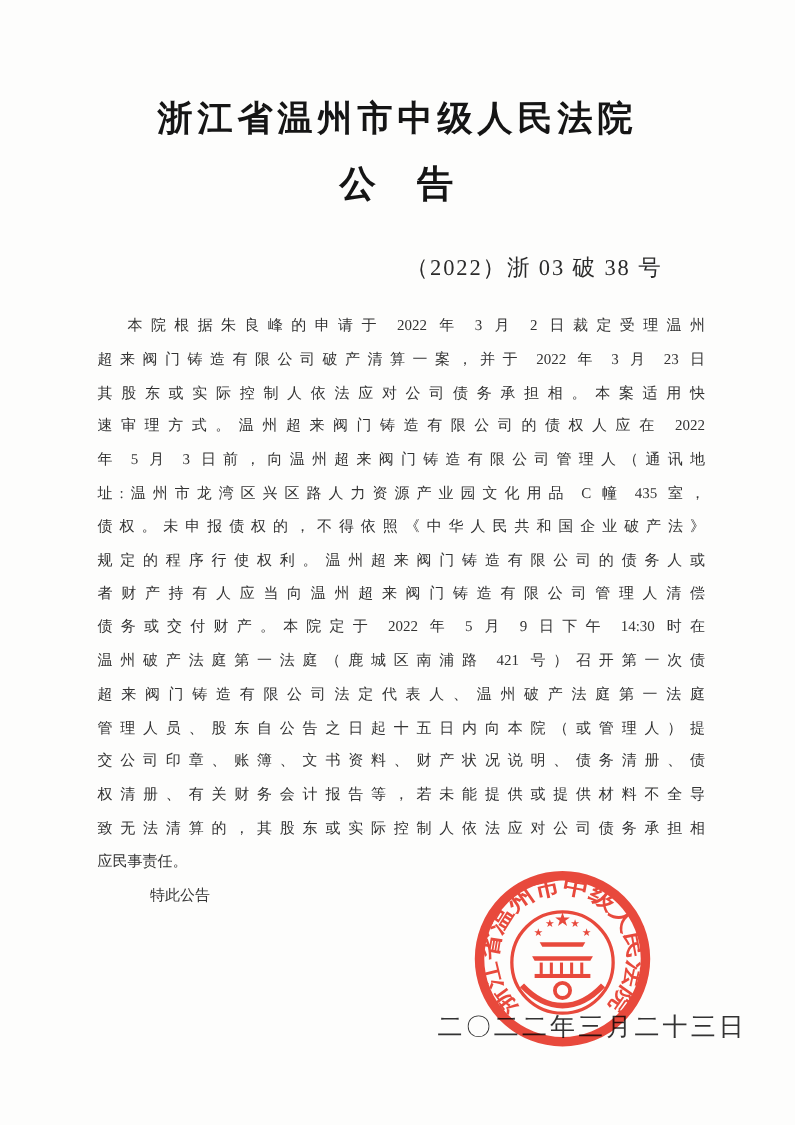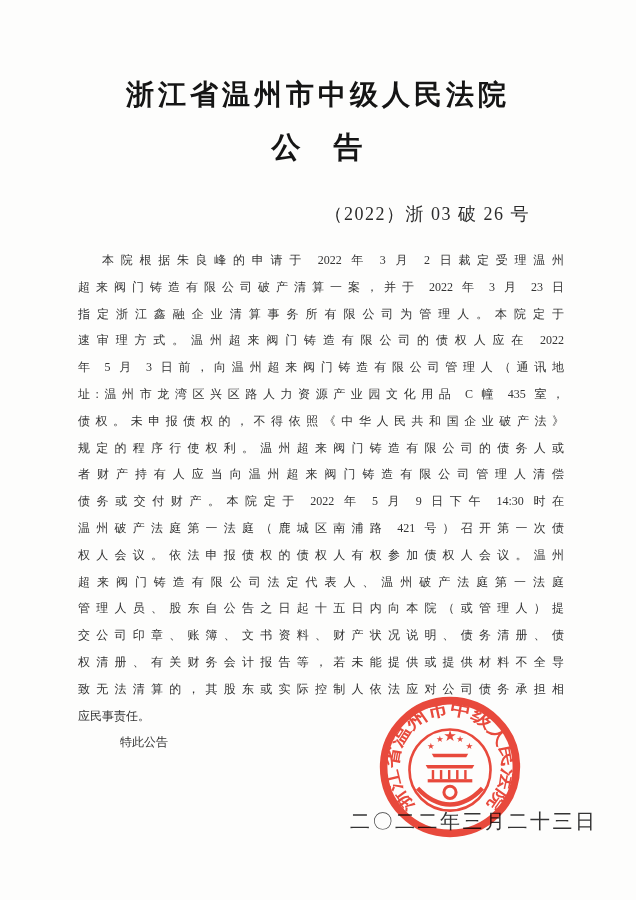--- a/index.html
+++ b/index.html
@@ -63,36 +63,35 @@
 </style>
 </head>
 <body>
 
 <div class="page">
 
   <div class="court-name">浙江省温州市中级人民法院</div>
 
   <div class="doc-title">公　告</div>
 
-  <div class="case-number">（2022）浙 03 破 26 号</div>
+  <div class="case-number">（2022）浙 03 破 38 号</div>
 
   <div class="body-block">
     <div>
         <div class="body-line first-line">本院根据朱良峰的申请于 2022 年 3 月 2 日裁定受理温州</div>
         <div class="body-line">超来阀门铸造有限公司破产清算一案，并于 2022 年 3 月 23 日</div>
-        <div class="body-line">指定浙江鑫融企业清算事务所有限公司为管理人。本院定于</div>
+        <div class="body-line">其股东或实际控制人依法应对公司债务承担相。本案适用快</div>
         <div class="body-line">速审理方式。温州超来阀门铸造有限公司的债权人应在 2022</div>
         <div class="body-line">年 5 月 3 日前，向温州超来阀门铸造有限公司管理人（通讯地</div>
         <div class="body-line">址:温州市龙湾区兴区路人力资源产业园文化用品 C 幢 435 室，</div>
         <div class="body-line">债权。未申报债权的，不得依照《中华人民共和国企业破产法》</div>
         <div class="body-line">规定的程序行使权利。温州超来阀门铸造有限公司的债务人或</div>
         <div class="body-line">者财产持有人应当向温州超来阀门铸造有限公司管理人清偿</div>
         <div class="body-line">债务或交付财产。本院定于 2022 年 5 月 9 日下午 14:30 时在</div>
         <div class="body-line">温州破产法庭第一法庭（鹿城区南浦路 421 号）召开第一次债</div>
-        <div class="body-line">权人会议。依法申报债权的债权人有权参加债权人会议。温州</div>
         <div class="body-line">超来阀门铸造有限公司法定代表人、温州破产法庭第一法庭</div>
         <div class="body-line">管理人员、股东自公告之日起十五日内向本院（或管理人）提</div>
         <div class="body-line">交公司印章、账簿、文书资料、财产状况说明、债务清册、债</div>
         <div class="body-line">权清册、有关财务会计报告等，若未能提供或提供材料不全导</div>
         <div class="body-line">致无法清算的，其股东或实际控制人依法应对公司债务承担相</div>
         <div class="body-line">应民事责任。</div>
       </div>
     <div class="closing-line">特此公告</div>
   </div>
 

